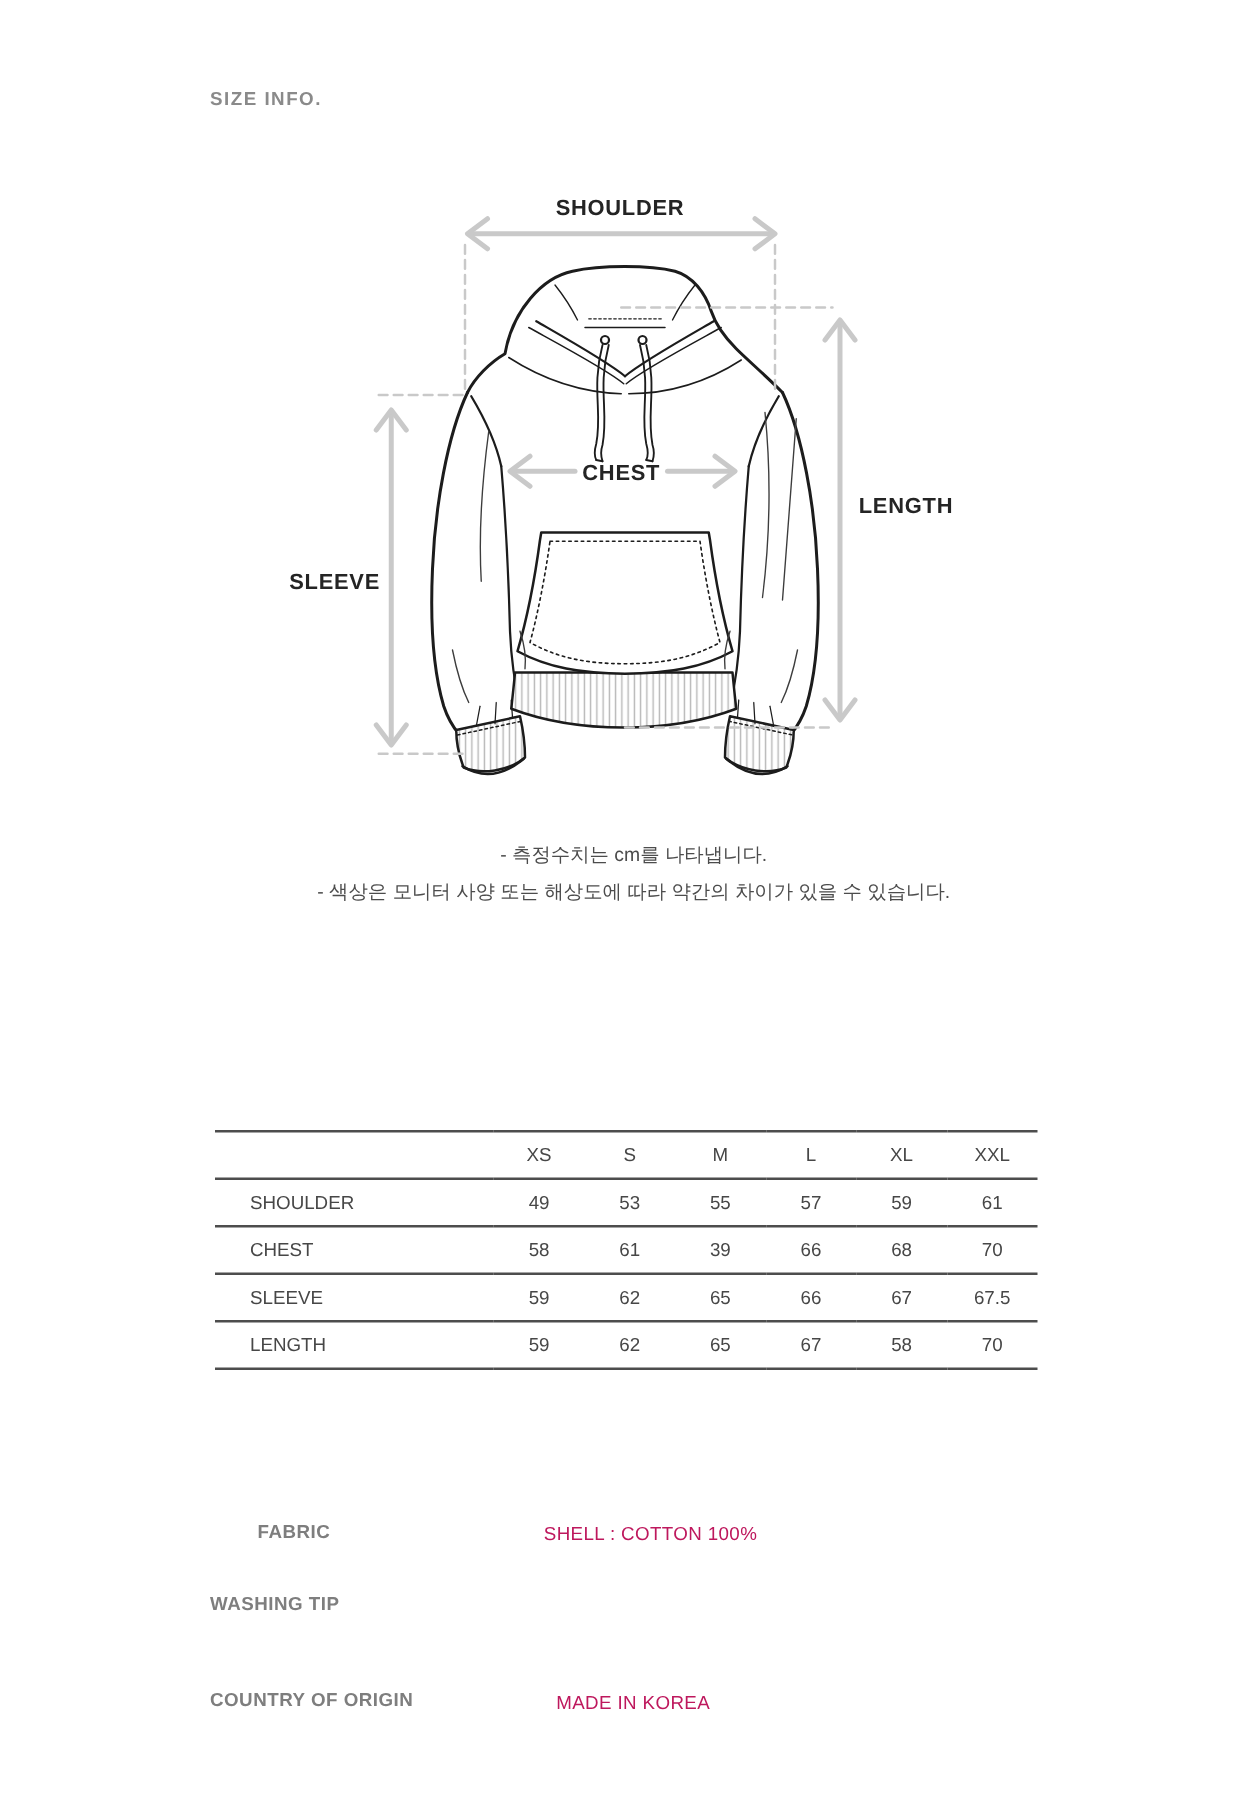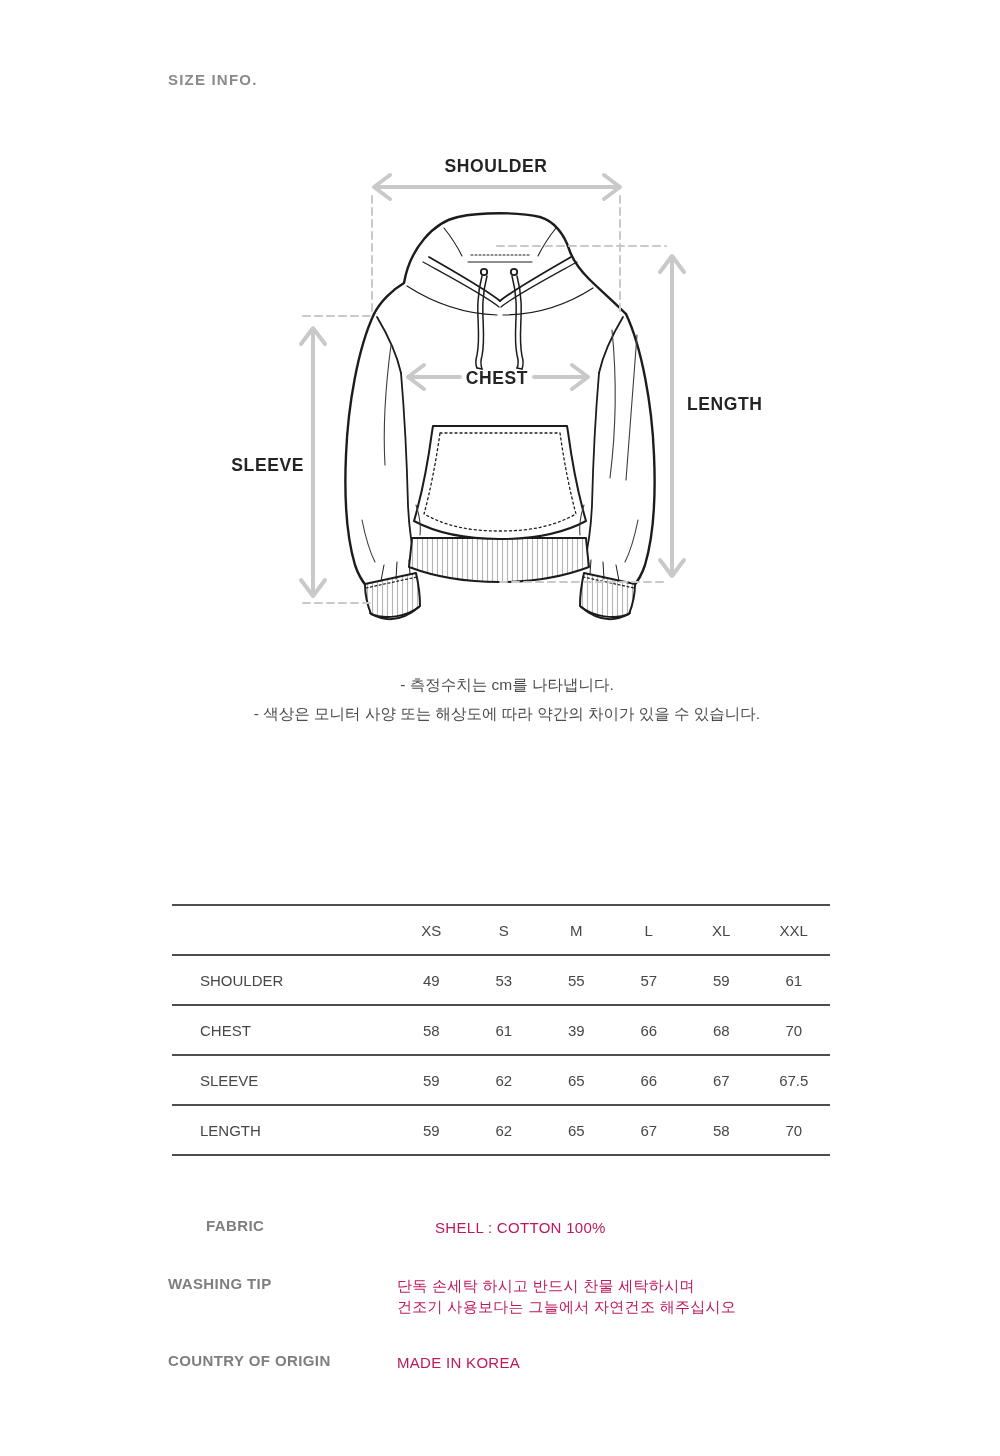--- a/index.html
+++ b/index.html
@@ -22,40 +22,40 @@
     position:absolute; left:0; top:671px; width:944px;
     text-align:center; font-size:15.5px; color:#4c4c4c; line-height:28.6px;margin-left:35px;
   }
   .size-table {
     position:absolute; left:172px; top:904px; width:658px;
     border-collapse:collapse; table-layout:fixed;
     font-size:15px; color:#474747;
   }
   .size-table col.c-label { width:223px; }
   .size-table col.c-val { width:72.5px; }
-  .size-table tr { height:50px; }
+  .size-table tr { height:38px; }
   .size-table thead tr { border-top:2px solid #4d4d4d; }
   .size-table tr { border-bottom:2px solid #4d4d4d; }
   .size-table th, .size-table td {
     font-weight:normal; text-align:center; vertical-align:middle; padding:0;
   }
   .size-table th:first-child, .size-table td:first-child {
     text-align:left; padding-left:28px;
   }
   .info-row { position:absolute; left:168px; display:flex; align-items:flex-start; }
   .info-row .info-label {
     width:229px; flex:0 0 229px;
     font-size:15px; letter-spacing:0.4px; color:#7e7e7e; font-weight:600;
   }
   .info-row .info-value {
     font-size:15px; letter-spacing:0.3px; color:#be185d; line-height:21px;
   }
   .info-fabric { top:1217px;margin-left:38px; }
   .info-washing { top:1275px; }
-  .info-origin { top:1352px; }
+  .info-origin { top:1352px;gap:48px; }
 </style>
 </head>
 <body>
 
 <div class="page">
 
   <div class="page-title">SIZE INFO.</div>
 
   <svg class="diagram-svg" viewBox="0 0 1000 700">
     <defs>
@@ -264,23 +264,19 @@
       </tr>
     </tbody>
   </table>
 
   <div class="info-row info-fabric">
     <div class="info-label">FABRIC</div>
     <div class="info-value">SHELL : COTTON 100%</div>
   </div>
   <div class="info-row info-washing">
     <div class="info-label">WASHING TIP</div>
-    <div class="info-value">
-      <div>단독 손세탁 하시고 반드시 찬물 세탁하시며</div>
-      <div>건조기 사용보다는 그늘에서 자연건조 해주십시오</div>
-    </div>
   </div>
   <div class="info-row info-origin">
     <div class="info-label">COUNTRY OF ORIGIN</div>
     <div class="info-value">MADE IN KOREA</div>
   </div>
 
 </div>
 
 </body></html>

